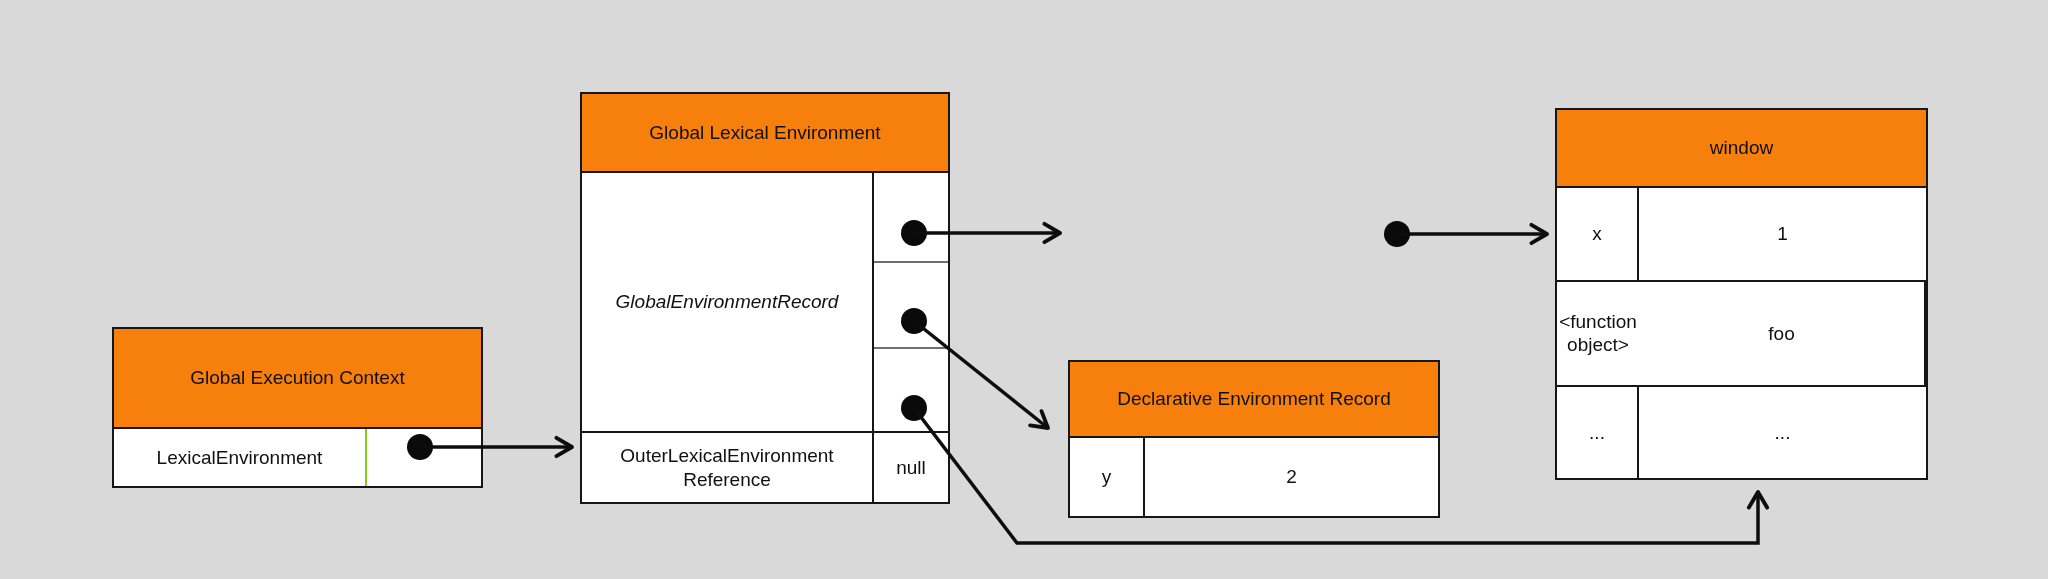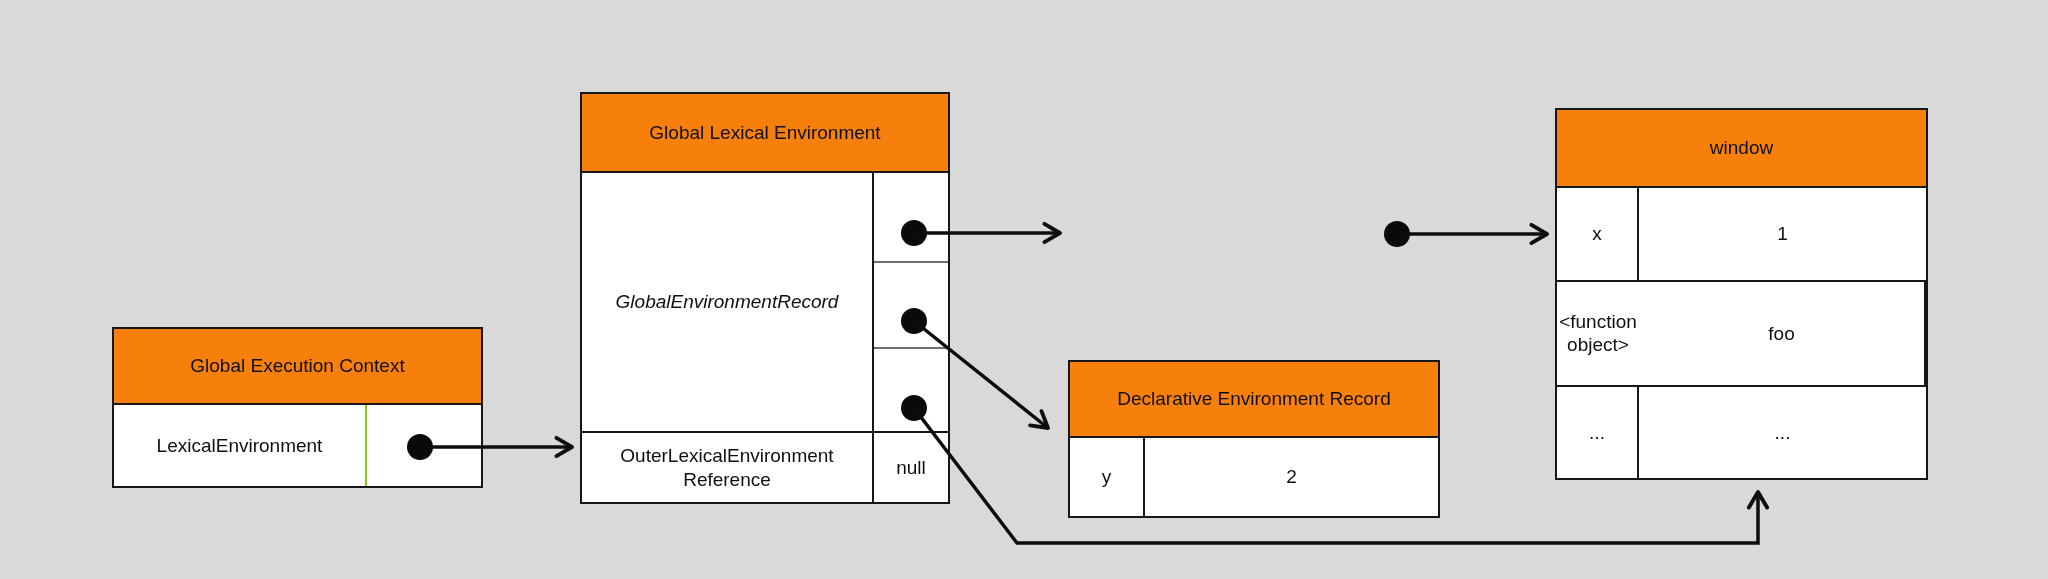--- a/index.html
+++ b/index.html
@@ -39,21 +39,21 @@
     align-items: center;
     justify-content: center;
     text-align: center;
     box-sizing: border-box;
     line-height: 1.25;
   }
   .grid { display: grid; box-sizing: border-box; }
 
   
   .gec { left: 112px; top: 327px; width: 371px; height: 161px; }
-  .gec .hdr { height: 76px; }
+  .gec .hdr { height: 100px; }
   .gec .body { flex: 1; grid-template-columns: 253px 1fr; }
   .gec .body .label-cell { border-right: 2px solid #84cc16; }
 
   
   .gle { left: 580px; top: 92px; width: 370px; height: 412px; }
   .gle .hdr { height: 79px; }
   .gle .mid { flex: 0 0 258px; grid-template-columns: 292px 1fr; font-style: italic; }
   .gle .record-cell { border-right: 2px solid #161616; }
   .gle .dot-col { display: grid; grid-template-rows: 88fr 86fr 84fr; }
   .gle .dot-cell + .dot-cell { border-top: 2px solid #6f6f6f; }

